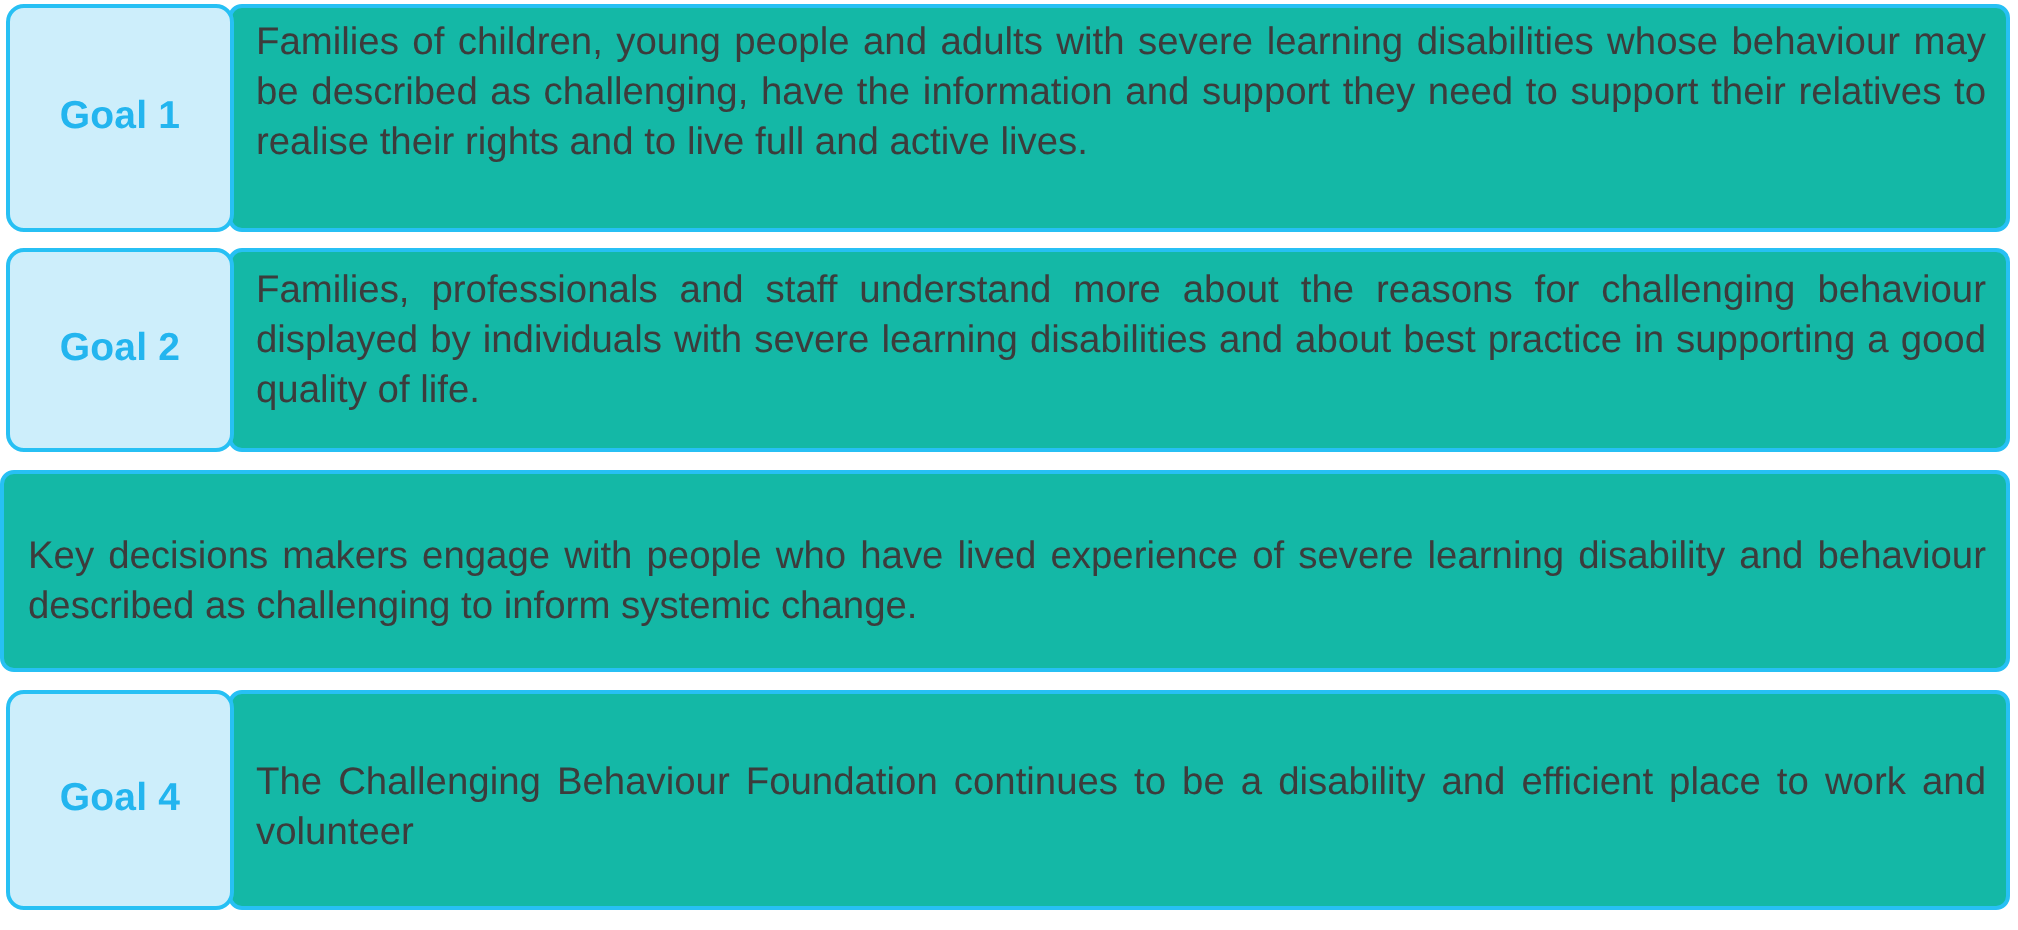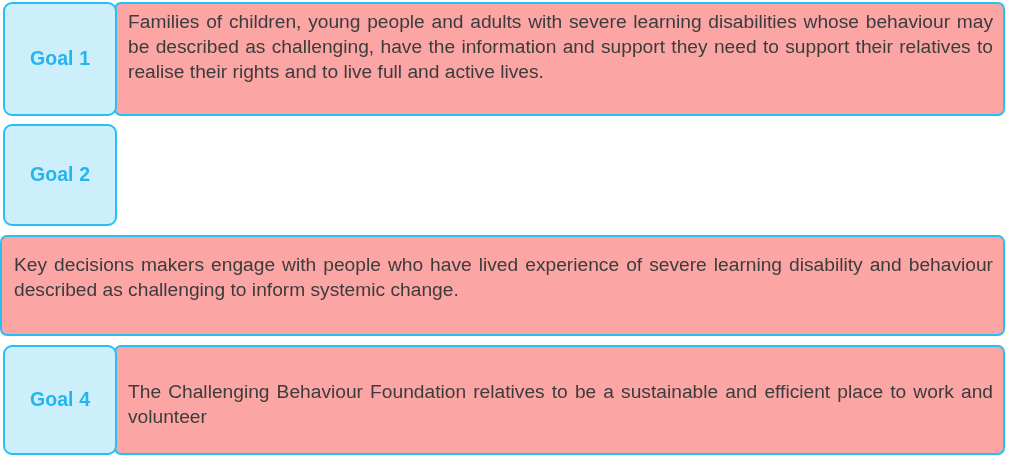--- a/index.html
+++ b/index.html
@@ -61,21 +61,21 @@
     line-height: 1;
     white-space: nowrap;
   }
 
   .goal-desc-cell {
     position: relative;
     z-index: 1;
     flex: 1 1 auto;
     margin-left: -3px;
     box-sizing: border-box;
-    background: #fca5a5;
+    background: #14b8a6;
     border: 2px solid #27c0f4;
     border-radius: 7px;
     display: flex;
     align-items: flex-start;
     padding: 6px 10px 6px 12px;
     overflow: hidden;
   }
 
   .goal-desc-text {
     color: #3c3c3c;
@@ -83,51 +83,54 @@
     line-height: 25.2px;
     text-align: justify;
     text-justify: inter-word;
     width: 100%;
     margin: 0;
   }
 
   
   .goal-row.r0 .goal-desc-cell { padding-top: 5px; }
   .goal-row.r1 .goal-desc-cell { padding-top: 7px; }
-  .goal-row.r2 .goal-desc-cell { padding-top: 15px; }
+  .goal-row.r2 .goal-desc-cell { padding-top: 29px; }
   .goal-row.r3 .goal-desc-cell { padding-top: 32px; }
 </style>
 </head>
 <body>
 
 <div class="goals-table">
 
   <div class="goal-row r0">
     <div class="goal-label-cell">
       <span class="goal-label-text">Goal 1</span>
     </div>
     <div class="goal-desc-cell">
       <p class="goal-desc-text">Families of children, young people and adults with severe learning disabilities whose behaviour may be described as challenging, have the information and support they need to support their relatives to realise their rights and to live full and active lives.</p>
     </div>
   </div>
 
   <div class="goal-row r1">
     <div class="goal-label-cell">
       <span class="goal-label-text">Goal 2</span>
     </div>
+    <div class="goal-desc-cell">
+      <p class="goal-desc-text">Families, professionals and staff understand more about the reasons for challenging behaviour displayed by individuals with severe learning disabilities and about best practice in supporting a good quality of life.</p>
+    </div>
   </div>
 
   <div class="goal-row r2">
     <div class="goal-desc-cell">
       <p class="goal-desc-text">Key decisions makers engage with people who have lived experience of severe learning disability and behaviour described as challenging to inform systemic change.</p>
     </div>
   </div>
 
   <div class="goal-row r3">
     <div class="goal-label-cell">
       <span class="goal-label-text">Goal 4</span>
     </div>
     <div class="goal-desc-cell">
-      <p class="goal-desc-text">The Challenging Behaviour Foundation relatives to be a sustainable and efficient place to work and volunteer</p>
+      <p class="goal-desc-text">The Challenging Behaviour Foundation continues to be a disability and efficient place to work and volunteer</p>
     </div>
   </div>
 
 </div>
 
 </body></html>

